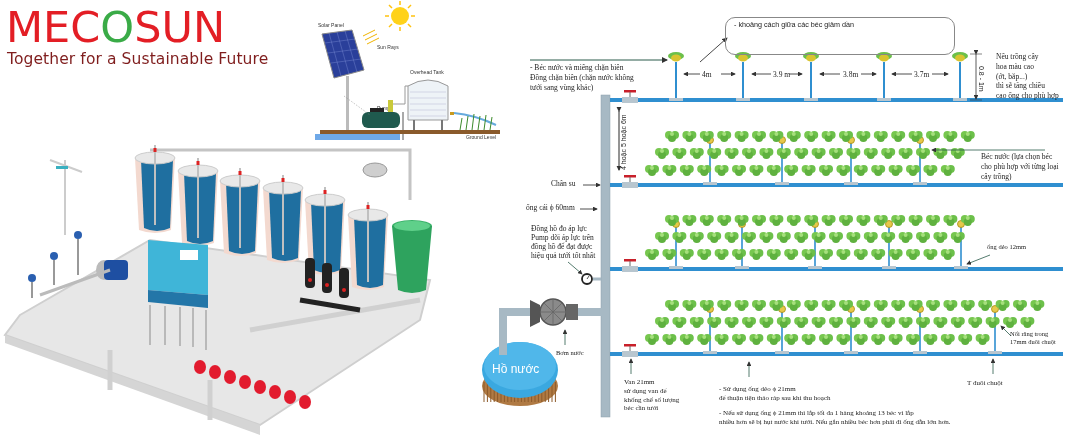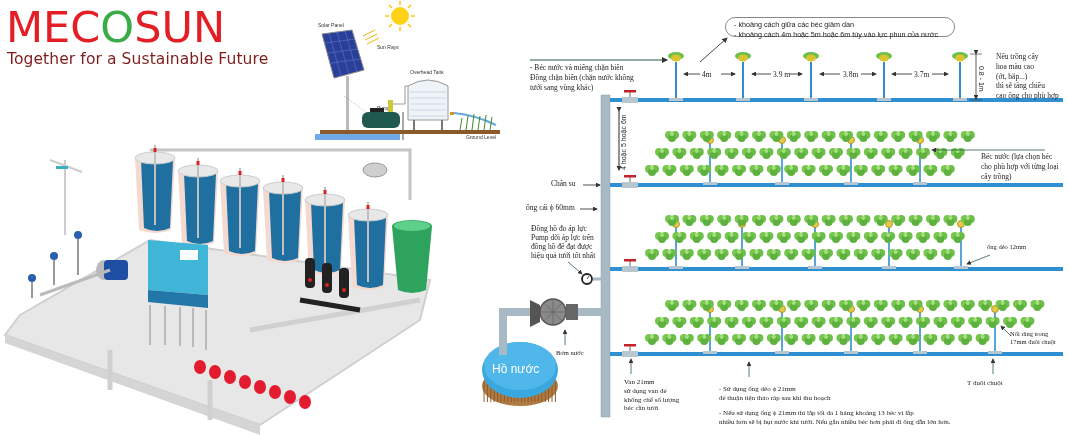--- a/index.html
+++ b/index.html
@@ -3,21 +3,21 @@
 <meta charset="utf-8">
 <style>
   html, body { margin: 0; padding: 0; background: #ffffff; }
   body { width: 1069px; height: 435px; position: relative; overflow: hidden; font-family: "Liberation Sans", sans-serif; }
   .abs { position: absolute; }
   .logo-text { left: 6px; top: 2px; font-family: "DejaVu Sans", sans-serif; font-weight: normal; font-size: 43px; letter-spacing: 0px; color: #e31e25; line-height: 50px; }
   .logo-text .o { color: #3aab47; }
   .tagline { left: 7px; top: 50px; font-size: 15.5px; color: #7f1d1d; font-family: "DejaVu Sans", sans-serif; letter-spacing: 0.1px; }
   .lbl { position: absolute; font-size: 7.5px; line-height: 10px; color: #222; font-family: Liberation Serif, serif; white-space: nowrap; }
   .tiny { position: absolute; font-size: 5px; color: #333; font-family: "Liberation Sans", sans-serif; white-space: nowrap; }
-  .callout { left: 725px; top: 17px; width: 230px; height: 20px; border: 1px solid #888; border-radius: 10px; font-size: 7.2px; line-height: 9.5px; padding: 2px 0 0 8px; box-sizing: border-box; color: #222; }
+  .callout { left: 725px; top: 17px; width: 230px; height: 38px; border: 1px solid #888; border-radius: 10px; font-size: 7.2px; line-height: 9.5px; padding: 2px 0 0 8px; box-sizing: border-box; color: #222; }
   .pond-label { position: absolute; left: 492px; top: 362px; font-size: 12px; color: #fff; text-align: center; }
   svg text { font-family: "Liberation Sans", sans-serif; }
 </style>
 </head>
 <body>
 
 <div class="abs logo-text">
   <span>MEC</span><span class="o">O</span><span>SUN</span>
 </div>
 <div class="abs tagline">Together for a Sustainable Future</div>
@@ -1429,21 +1429,20 @@
   <line x1="990" y1="255" x2="967" y2="264" stroke="#2a5a4a" stroke-width="0.8" marker-end="url(#ah)"></line>
   <line x1="1011" y1="336" x2="1001" y2="326" stroke="#2a5a4a" stroke-width="0.8" marker-end="url(#ah)"></line>
   <line x1="565" y1="345" x2="565" y2="330" stroke="#2a5a4a" stroke-width="0.8" marker-end="url(#ah)"></line>
   <line x1="631" y1="374" x2="631" y2="359" stroke="#2a5a4a" stroke-width="0.8" marker-end="url(#ah)"></line>
   <line x1="749" y1="377" x2="749" y2="362" stroke="#2a5a4a" stroke-width="0.8" marker-end="url(#ah)"></line>
   <line x1="993" y1="374" x2="993" y2="359" stroke="#2a5a4a" stroke-width="0.8" marker-end="url(#ah)"></line>
 </svg>
 
 <div class="abs callout">
   <div>- khoảng cách giữa các béc giảm dần</div>
-  <div>- khoảng cách 4m hoặc 5m hoặc 6m tùy vào lực phun của nước</div>
 </div>
 
 <div class="lbl" style="left:530px;top:63px">
   <div>- Béc nước và miếng chặn biên</div>
   <div>Đồng chặn biên (chặn nước không</div>
   <div>tưới sang vùng khác)</div>
 </div>
 
 <div class="lbl" style="left:702px;top:70px">4m</div>
 <div class="lbl" style="left:773px;top:70px">3.9 m</div>

